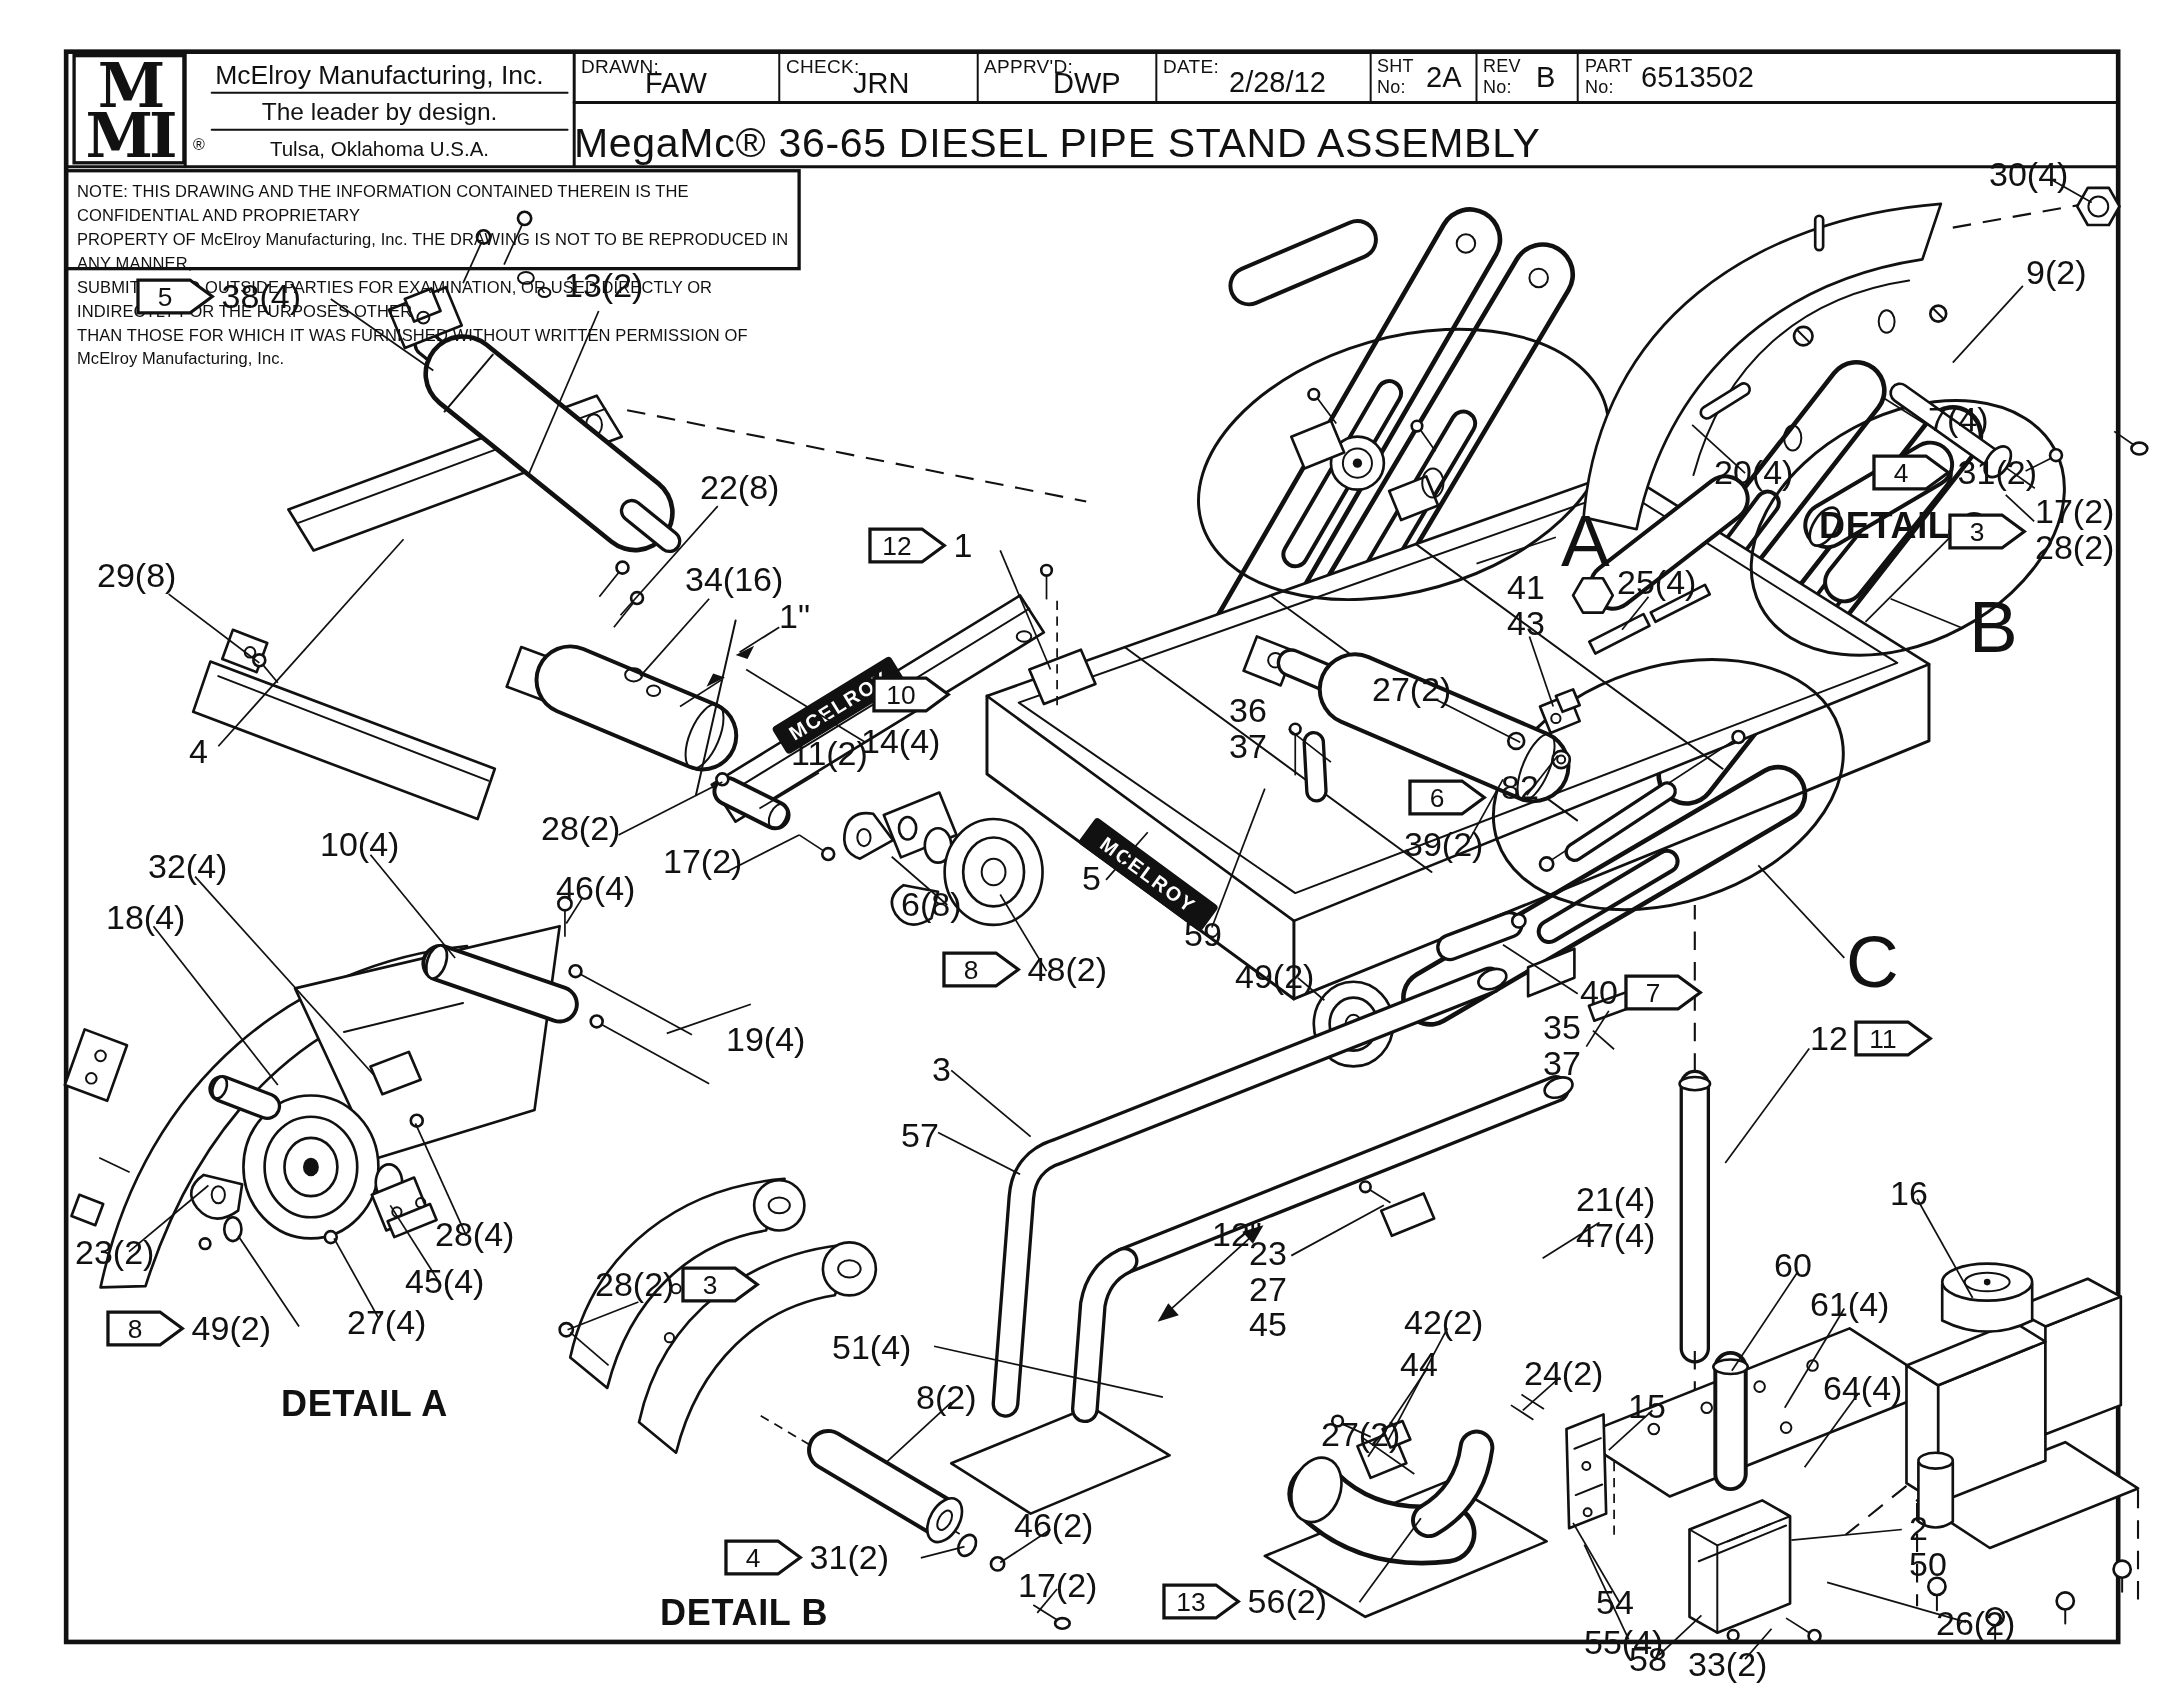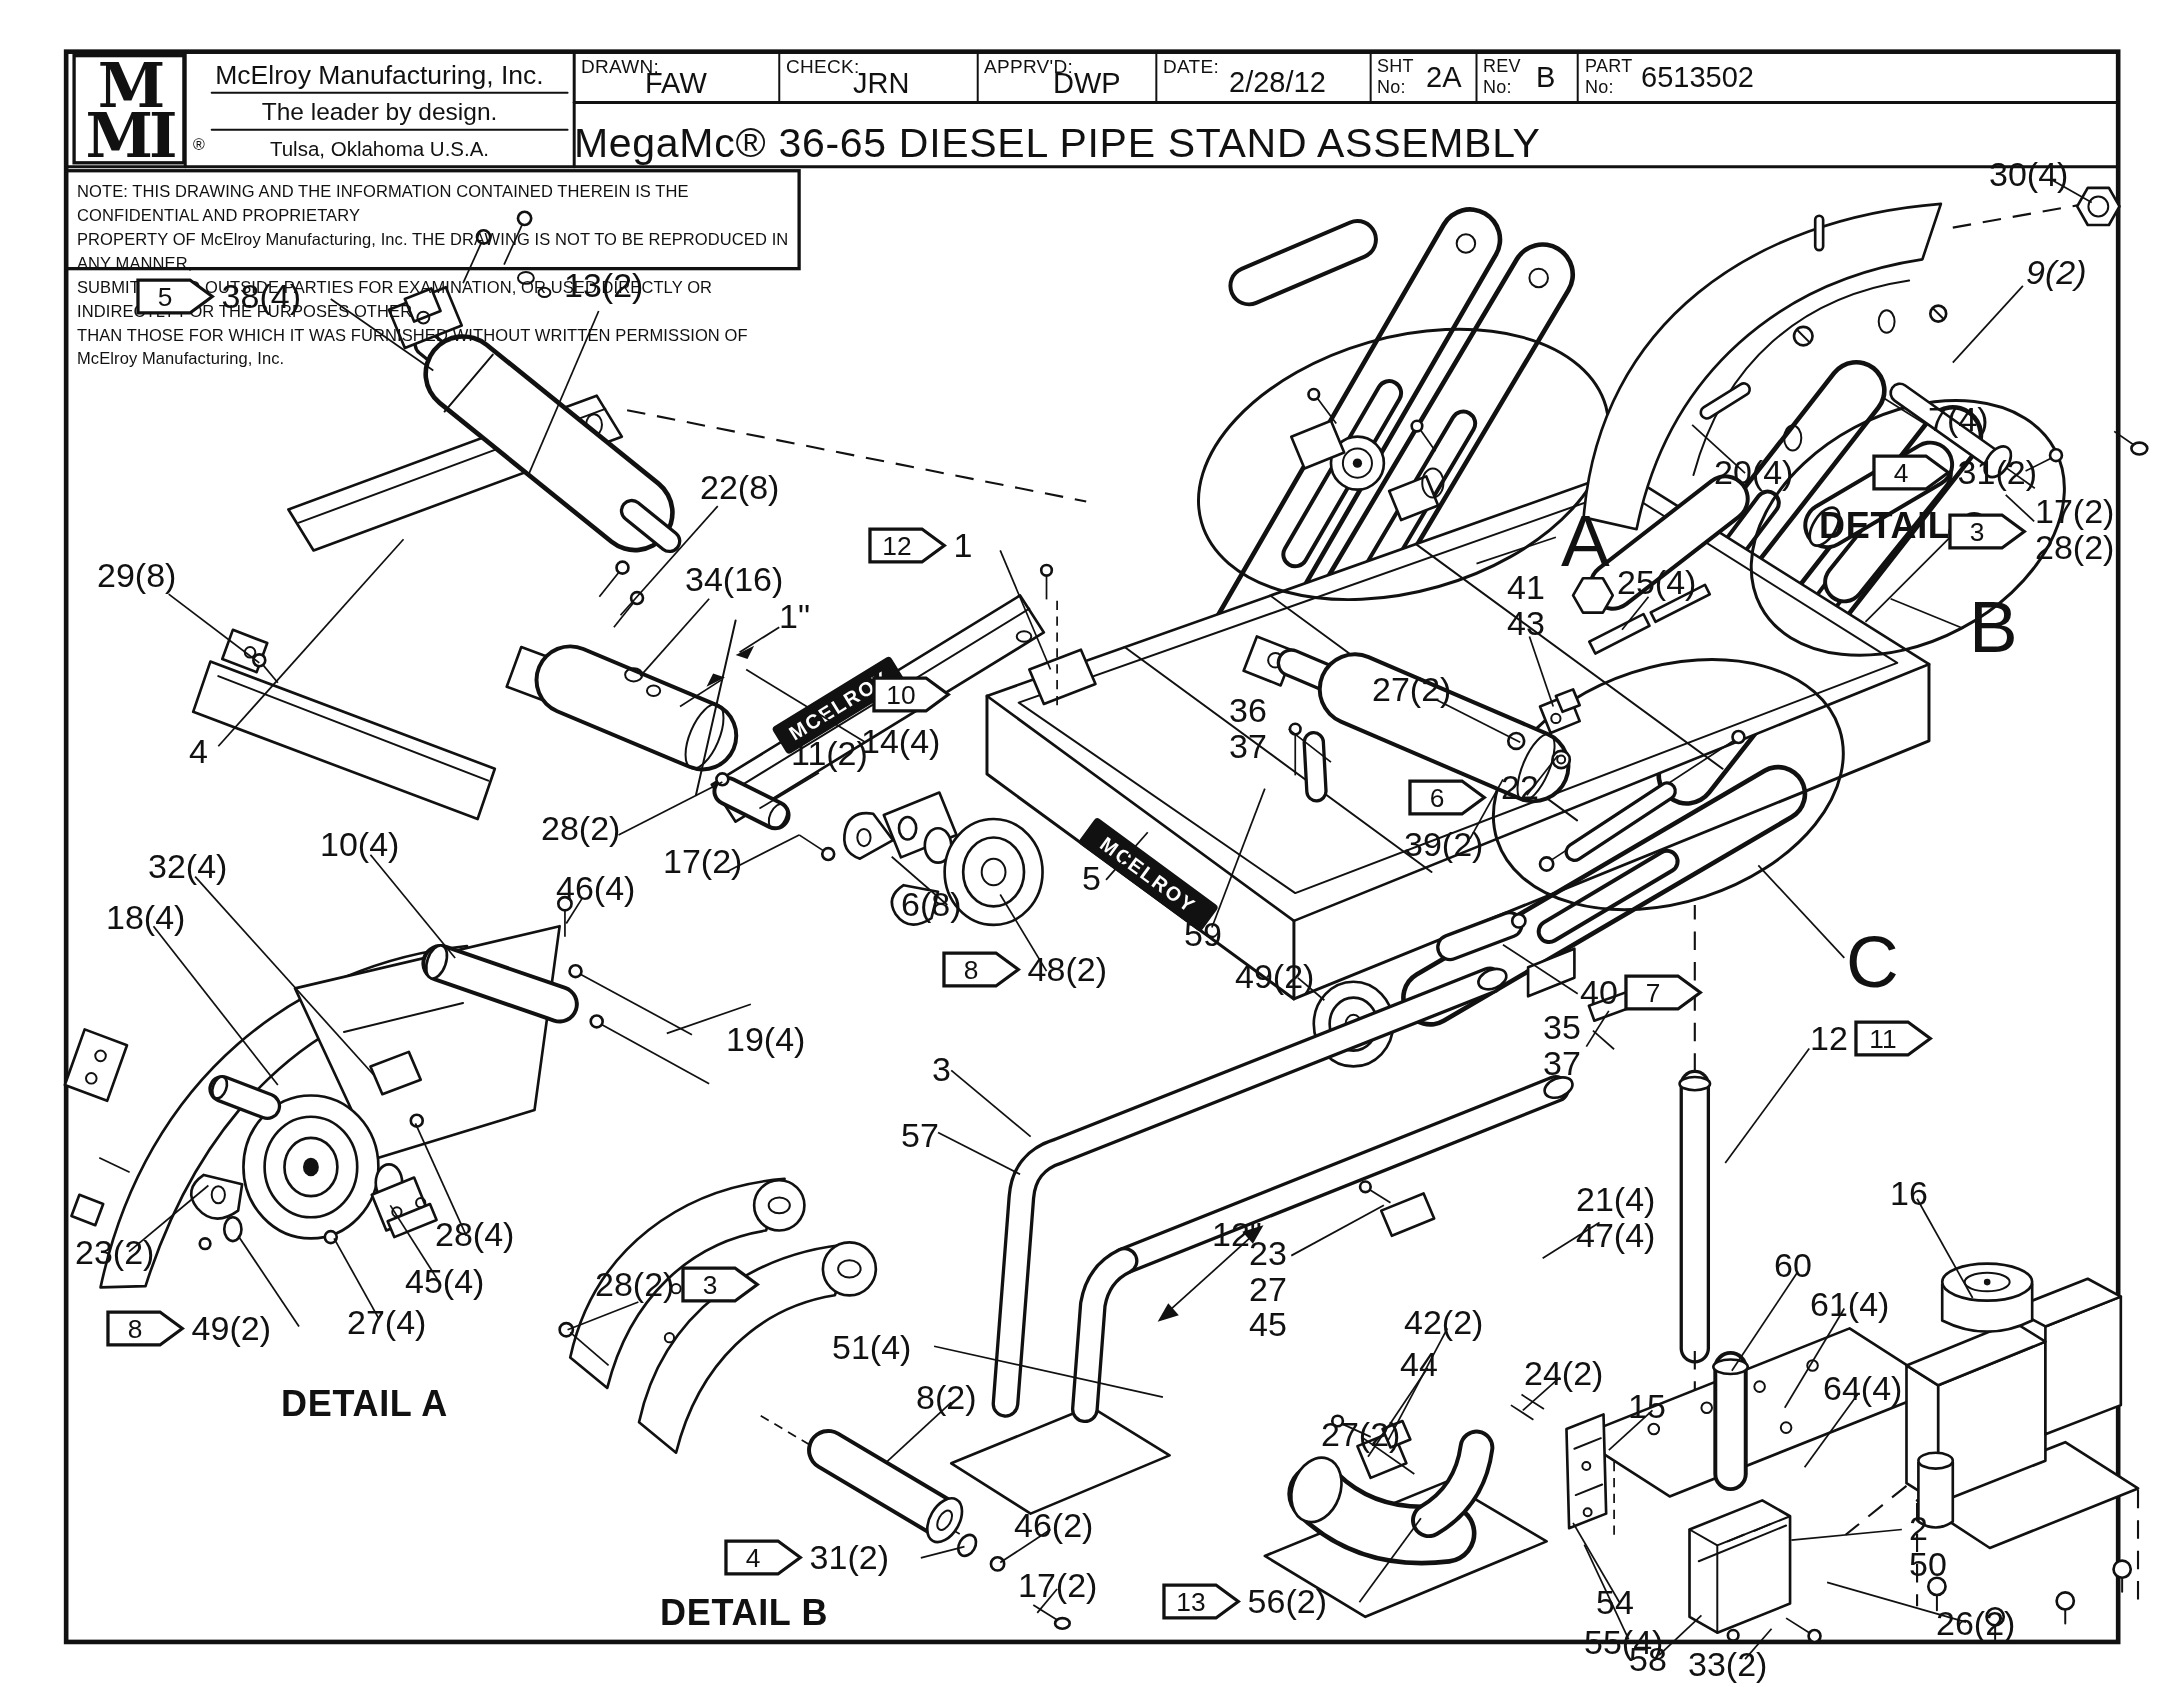--- a/index.html
+++ b/index.html
@@ -552,21 +552,21 @@
 43</span></div>
       <div class="co" style="left: 1617px; top: 565px;"><span class="co-text">25(4)</span></div>
       <div class="co" style="left: 1372px; top: 672px;"><span class="co-text">27(2)</span></div>
       <div class="co" style="left: 1229px; top: 693px;"><span class="co-text">36
 37</span></div>
       <div class="co" style="left: 1408px; top: 779px;"><svg width="79" height="37" class="flag" viewBox="0 0 120 56" style="font-size:52px">
           <polygon points="3,3 82,3 116,28 82,53 3,53" fill="#fff" stroke="#111" stroke-width="5"></polygon>
           <text x="44" y="42" text-anchor="middle" font-size="40" fill="#111">6</text>
         </svg></div>
       <div class="co" style="left: 1404px; top: 827px;"><span class="co-text">39(2)</span></div>
-      <div class="co" style="left: 1501px; top: 770px;"><span class="co-text">22</span></div>
+      <div class="co" style="left: 1501px; top: 770px;"><span class="co-text">82</span></div>
       <div class="co" style="left: 1082px; top: 861px;"><span class="co-text">5</span></div>
       <div class="co" style="left: 1184px; top: 917px;"><span class="co-text">59</span></div>
       <div class="co" style="left: 901px; top: 887px;"><span class="co-text">6(8)</span></div>
       <div class="co" style="left: 942px; top: 951px;"><svg width="79" height="37" class="flag" viewBox="0 0 120 56" style="font-size:52px">
           <polygon points="3,3 82,3 116,28 82,53 3,53" fill="#fff" stroke="#111" stroke-width="5"></polygon>
           <text x="44" y="42" text-anchor="middle" font-size="40" fill="#111">8</text>
         </svg><span class="co-text">48(2)</span></div>
       <div class="co" style="left: 1235px; top: 959px;"><span class="co-text">49(2)</span></div>
       <div class="co big" style="left: 1969px; top: 590px;"><span class="co-text">B</span></div>
       <div class="co big" style="left: 1846px; top: 925px;"><span class="co-text">C</span></div>
@@ -574,21 +574,21 @@
           <polygon points="3,3 82,3 116,28 82,53 3,53" fill="#fff" stroke="#111" stroke-width="5"></polygon>
           <text x="44" y="42" text-anchor="middle" font-size="40" fill="#111">7</text>
         </svg></div>
       <div class="co" style="left: 1543px; top: 1010px;"><span class="co-text">35
 37</span></div>
       <div class="co" style="left: 1810px; top: 1020px;"><span class="co-text">12</span><svg width="79" height="37" class="flag" viewBox="0 0 120 56" style="font-size:52px">
           <polygon points="3,3 82,3 116,28 82,53 3,53" fill="#fff" stroke="#111" stroke-width="5"></polygon>
           <text x="44" y="42" text-anchor="middle" font-size="40" fill="#111">11</text>
         </svg></div>
       <div class="co" style="left: 1989px; top: 157px;"><span class="co-text">30(4)</span></div>
-      <div class="co" style="left: 2026px; top: 255px; font-style: italic;"><span class="co-text">9(2)</span></div>
+      <div class="co" style="left: 2026px; top: 255px;"><span class="co-text">9(2)</span></div>
       <div class="co" style="left: 1928px; top: 402px;"><span class="co-text">7(4)</span></div>
       <div class="co" style="left: 1714px; top: 455px;"><span class="co-text">20(4)</span></div>
       <div class="co" style="left: 1872px; top: 454px;"><svg width="79" height="37" class="flag" viewBox="0 0 120 56" style="font-size:52px">
           <polygon points="3,3 82,3 116,28 82,53 3,53" fill="#fff" stroke="#111" stroke-width="5"></polygon>
           <text x="44" y="42" text-anchor="middle" font-size="40" fill="#111">4</text>
         </svg><span class="co-text">31(2)</span></div>
       <div class="co bold" style="left: 1819px; top: 507px;"><span class="co-text">DETAIL C</span></div>
       <div class="co" style="left: 1948px; top: 513px;"><svg width="79" height="37" class="flag" viewBox="0 0 120 56" style="font-size:52px">
           <polygon points="3,3 82,3 116,28 82,53 3,53" fill="#fff" stroke="#111" stroke-width="5"></polygon>
           <text x="44" y="42" text-anchor="middle" font-size="40" fill="#111">3</text>

